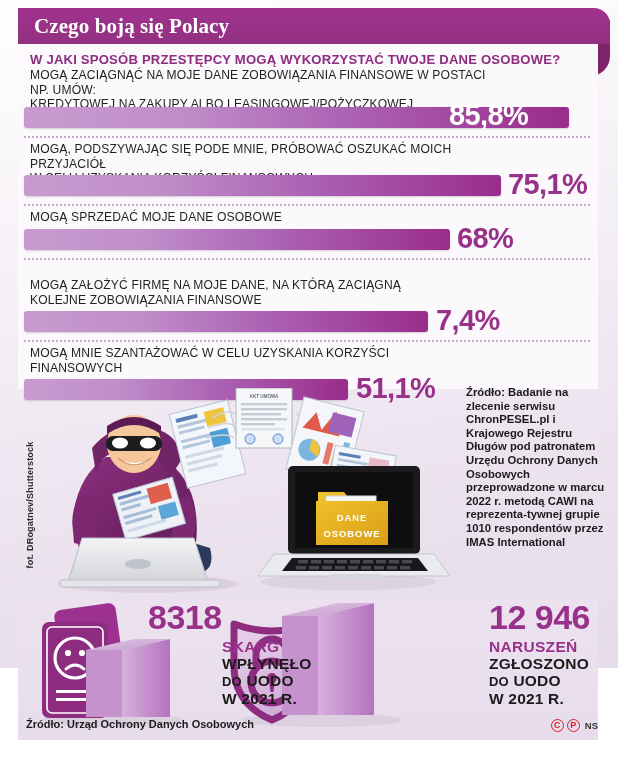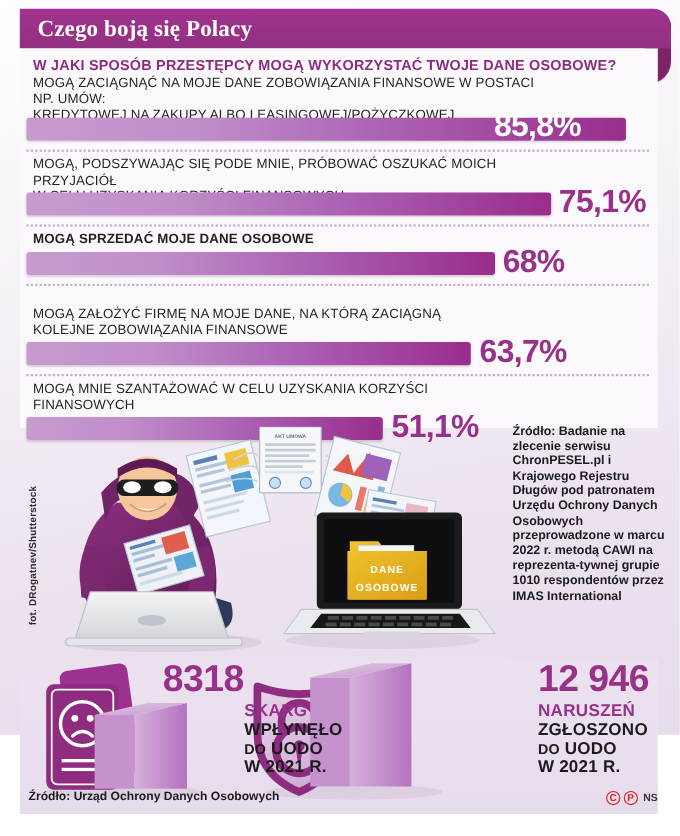--- a/index.html
+++ b/index.html
@@ -170,38 +170,38 @@
       <span>w celu uzyskania korzyści finansowych</span>
     </div>
     <div class="bar-track" style="top:33px;">
       <div class="bar" style="width:477px;"></div>
       <div class="bar-value" style="left:484px; top:-5px;">75,1%</div>
     </div>
     <div class="dotted" style="top:62px;"></div>
   </div>
 
   <div class="row" style="top:210px;">
-    <div class="row-label" style="top:0px;font-weight:bold;">
+    <div class="row-label" style="top:0px;">
       <span>Mogą sprzedać moje dane osobowe</span>
     </div>
     <div class="bar-track" style="top:19px;">
       <div class="bar" style="width:426px;"></div>
       <div class="bar-value" style="left:433px; top:-5px;">68%</div>
     </div>
     <div class="dotted" style="top:48px;"></div>
   </div>
 
   <div class="row" style="top:278px;">
     <div class="row-label" style="top:0px;">
       <span>Mogą założyć firmę na moje dane, na którą zaciągną</span><br>
       <span>kolejne zobowiązania finansowe</span>
     </div>
     <div class="bar-track" style="top:33px;">
       <div class="bar" style="width:404px;"></div>
-      <div class="bar-value" style="left:412px; top:-5px;">63,7%</div>
+      <div class="bar-value" style="left:412px; top:-5px;">7,4%</div>
     </div>
     <div class="dotted" style="top:62px;"></div>
   </div>
 
   <div class="row" style="top:346px;">
     <div class="row-label" style="top:0px; width:420px;">
       <span>Mogą mnie szantażować w celu uzyskania korzyści</span><br>
       <span>finansowych</span>
     </div>
     <div class="bar-track" style="top:33px;">

